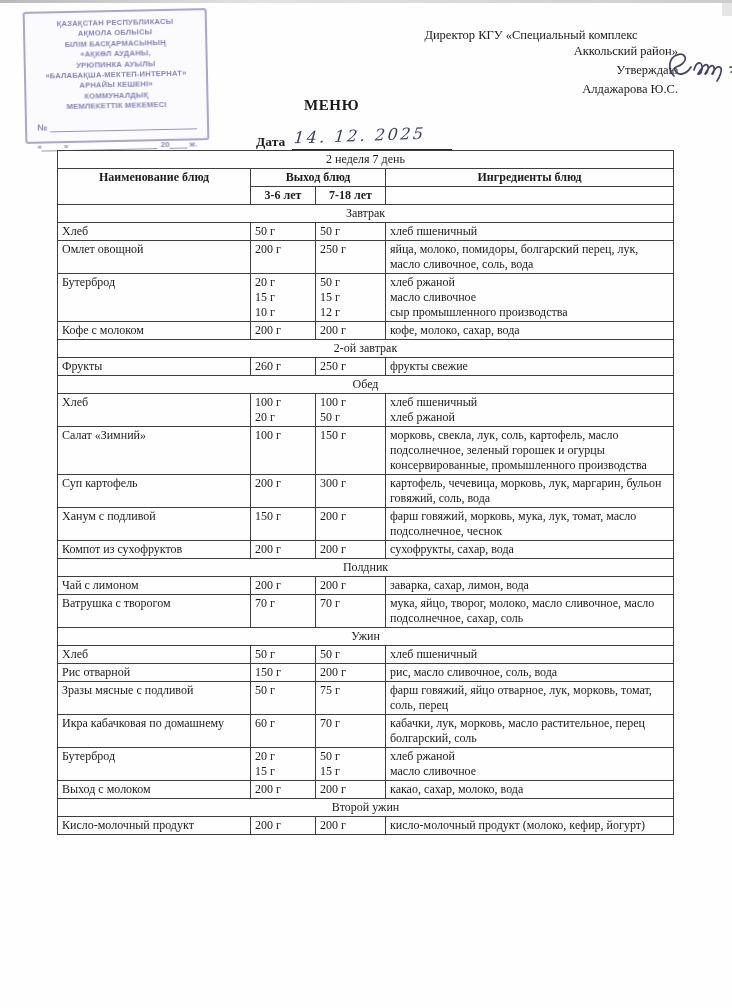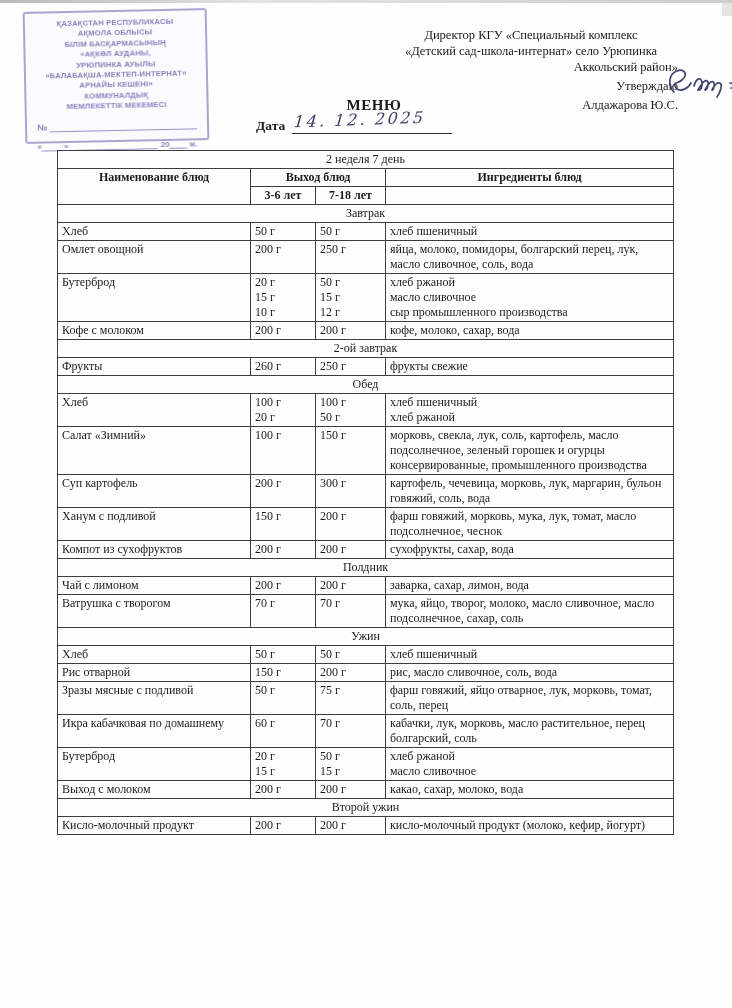--- a/index.html
+++ b/index.html
@@ -26,23 +26,23 @@
   
   .hdr{position:absolute;left:384px;top:27px;width:294px;font-weight:normal;
        font-size:12.5px;line-height:16px;}
   .hdr .l1,.hdr .l2{text-align:center;}
   .hdr .l3{text-align:right;}
   .approve{display:flex;align-items:flex-end;margin-top:3px;position:relative;white-space:nowrap;flex-direction:column;}
   .ap-line{flex:1;border-bottom:1.2px solid #2a2a2a;margin:0 6px 2px 2px;height:10px;position:relative;}
   .sig{position:absolute;left:-12px;bottom:-6px;width:118px;height:34px;overflow:visible;}
 
   
-  .menu-title{position:absolute;top:97px;left:292px;width:164px;text-align:center;
+  .menu-title{position:absolute;top:97px;left:304px;width:164px;
               font-weight:bold;font-size:15px;letter-spacing:.6px;}
-  .date-row{position:absolute;top:113px;left:256px;display:flex;align-items:flex-end;
+  .date-row{position:absolute;top:129px;left:256px;display:flex;align-items:flex-end;
             font-weight:bold;font-size:13.5px;}
   .date-line{width:160px;border-bottom:1.6px solid #2a2a2a;margin-left:7px;height:20px;position:relative;}
   .hand{position:absolute;left:2px;top:-3px;font-style:italic;font-weight:normal;
         font-family:"DejaVu Serif",serif;font-size:16px;color:#3d3d6b;
         transform:rotate(-2deg) skewX(-7deg);letter-spacing:2.5px;white-space:nowrap;}
 
   
   .menu{position:absolute;left:57px;top:150px;width:616px;border-collapse:collapse;
         table-layout:fixed;font-size:12px;line-height:15px;}
   .menu td{border:1px solid #3d3d3d;vertical-align:top;padding:1px 4px;}
@@ -79,21 +79,20 @@
       <span>»</span>
       <span class="ln ln-b"></span>
       <span>20</span>
       <span class="ln ln-c"></span>
       <span>ж.</span>
     </div>
   </div>
 
   <div class="hdr">
     <div class="l1">Директор КГУ «Специальный комплекс</div>
-    <div class="l2">«Детский сад-школа-интернат» село Урюпинка</div>
     <div class="l3">Аккольский район»</div>
     <div class="approve">
       <span>Утверждаю</span>
       <span class="ap-line">
         <svg class="sig" viewBox="0 0 118 34">
           <g fill="none" stroke="#2e2e62" stroke-width="1.7" stroke-linecap="round" opacity="0.9">
             <path d="M14 26 C 8 20, 8 8, 17 5 C 25 2, 28 9, 22 14 C 17 18, 12 16, 16 22 C 19 26, 27 24, 31 17"></path>
             <path d="M34 20 C 36 12, 41 11, 42 16 C 43 21, 40 25, 38 24 C 41 18, 46 12, 48 16 C 49 20, 46 25, 45 24 C 48 18, 52 13, 54 17 C 55 20, 53 25, 52 24 C 55 18, 58 15, 61 18 C 62 20, 60 27, 57 31"></path>
             <path d="M70 17 l 6 1"></path>
             <path d="M71 22 l 5 1"></path>

